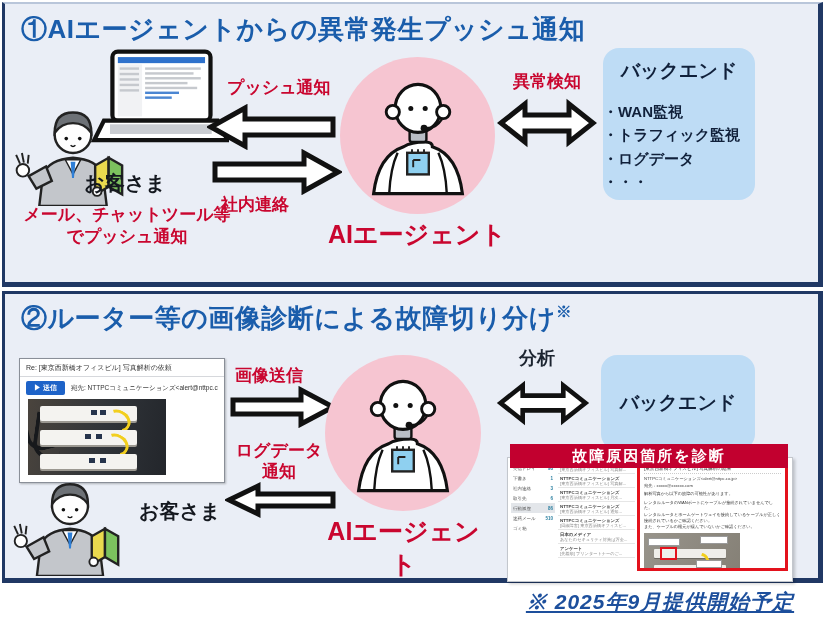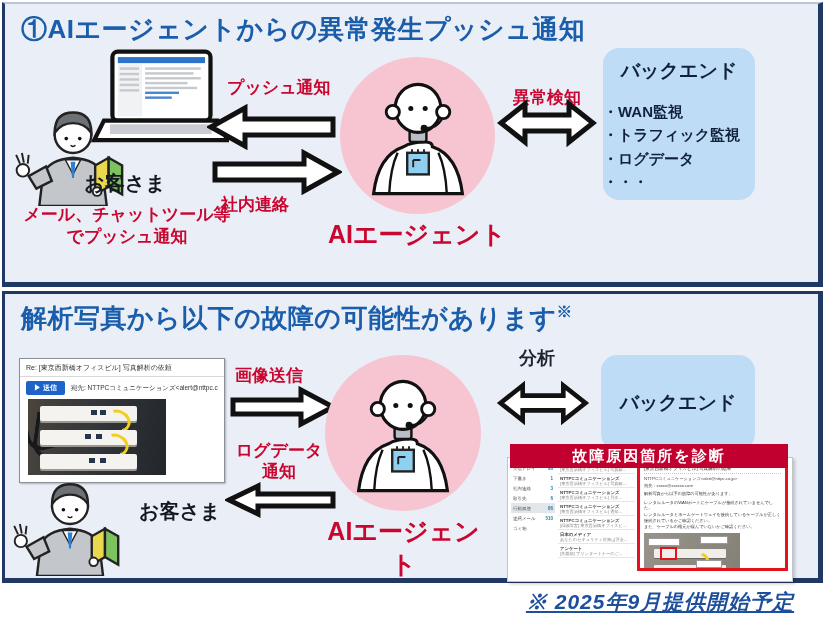--- a/index.html
+++ b/index.html
@@ -134,37 +134,37 @@
           <circle cx="56" cy="27" r="2.1" fill="#111"></circle>
         <path d="M70 36 Q64 45 56 43" stroke="#111" stroke-width="2" fill="none"></path>
         <circle cx="55" cy="43.5" r="2.8" fill="#111"></circle>
         <rect x="41" y="64" width="18" height="18" fill="#8fd0f0" stroke="#222" stroke-width="2"></rect>
         <path d="M45 61 v3 M50 61 v3 M55 61 v3" stroke="#222" stroke-width="1.6"></path>
         <path d="M46 70 h6 M46 70 v6" stroke="#222" stroke-width="1.6"></path>
       </svg>
     </div>
     <div class="abs agent-label center" style="left:322px;top:214px;width:180px;">AIエージェント</div>
 
-    <div class="abs label-red" style="left:508px;top:82px;">異常検知</div>
+    <div class="abs label-red" style="left:508px;top:66px;">異常検知</div>
     <svg class="abs arrow" style="left:492px;top:93px;" width="100" height="52" viewBox="0 0 100 52">
       <polygon points="4,26 28,7 28,18 72,18 72,7 96,26 72,45 72,34 28,34 28,45"></polygon>
     </svg>
 
     <div class="abs backend-box" style="left:598px;top:44px;width:152px;height:152px;">
       <div class="backend-title" style="padding-top:10px;">バックエンド</div>
       <div class="backend-items" style="padding:16px 0 0 0;">・WAN監視
 ・トラフィック監視
 ・ログデータ
  ・・・</div>
     </div>
   </section>
 
   <section class="panel panel2">
     <div class="abs panel-title" style="left:16px;top:7px;">
-      <span>解析写真から以下の故障の可能性があります</span><sup>※</sup>
+      <span>②ルーター等の画像診断による故障切り分け</span><sup>※</sup>
     </div>
 
     <div class="abs email-mock" style="left:14px;top:64px;width:206px;height:125px;">
       <div class="email-subject">Re: [東京西新橋オフィスビル] 写真解析の依頼</div>
       <div class="email-toolbar">
         <span class="send-btn">▶ 送信</span>
         <span class="email-to">宛先: NTTPCコミュニケーションズ&lt;alert@nttpc.co.jp&gt;</span>
       </div>
       <div class="router-photo" style="position:absolute;left:8px;top:40px;width:138px;height:76px;">
         <div class="b-cable" style="left:-4px;top:6px;"></div>

